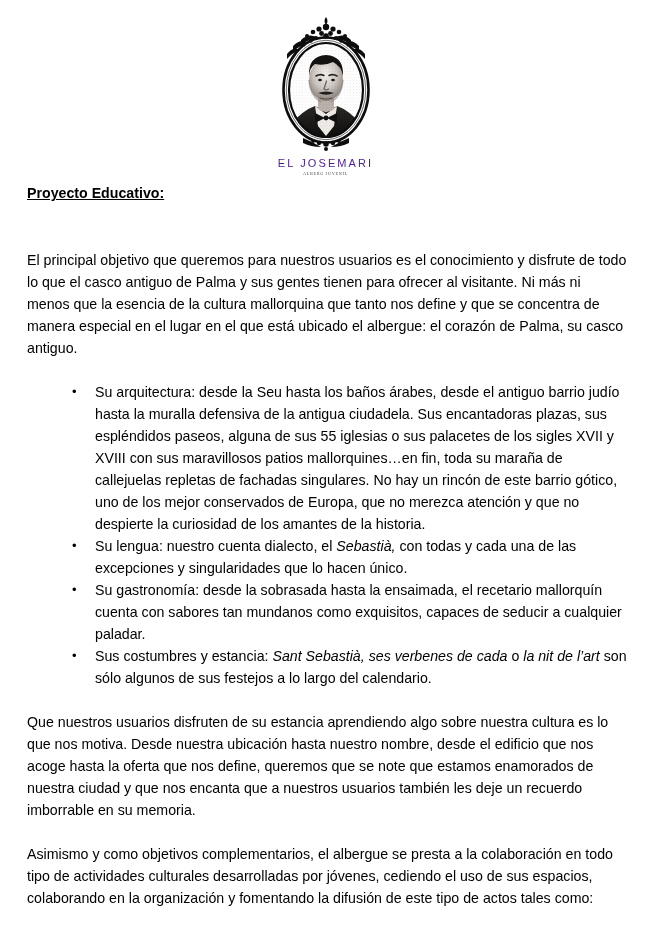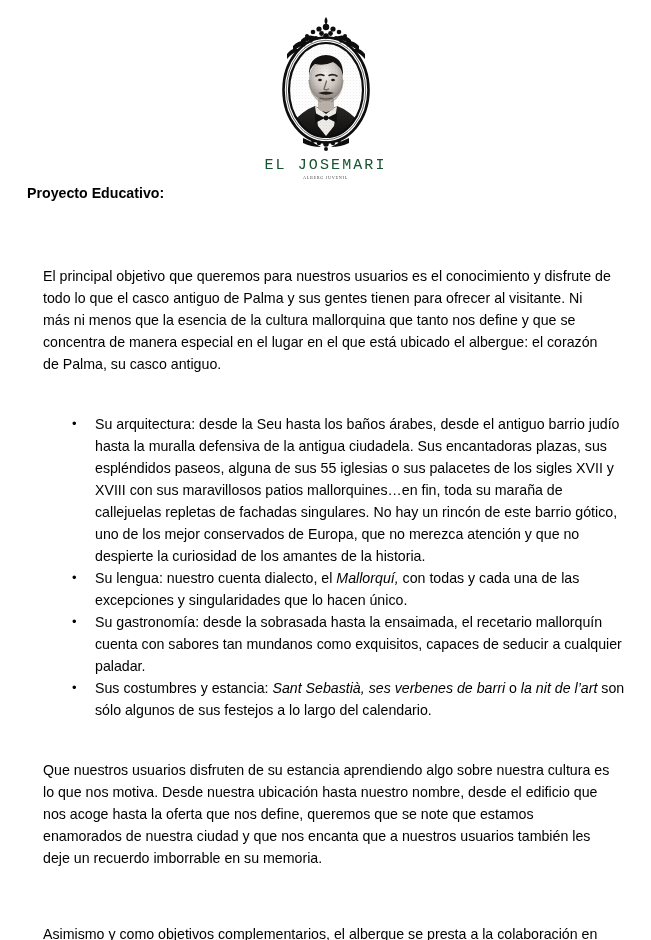--- a/index.html
+++ b/index.html
@@ -35,24 +35,24 @@
   }
   .logo-emblem {
     display: block;
     margin: 0 auto;
     width: 126px;
     height: 142px;
   }
   .logo-wordmark {
     display: block;
     margin: 2px auto 0;
-    font-family: Liberation Mono, monospace;
-    font-size: 15px;
+    font-family: Liberation Sans, sans-serif;
+    font-size: 11px;
     letter-spacing: 2.1px;
-    color: #14532d;
+    color: #4c1d95;
     line-height: 1.05;
     white-space: nowrap;
   }
   .logo-subtitle {
     display: block;
     margin: 2px auto 0;
     font-family: "Liberation Serif", serif;
     font-size: 4.2px;
     letter-spacing: 0.7px;
     color: #4a4a4a;
@@ -68,27 +68,28 @@
     width: 600px;
     font-size: 14.2px;
     line-height: 22px;
   }
 
   .heading {
     font-weight: bold;
     margin: 0;
   }
   .heading-underline {
+    text-decoration: underline;
   }
 
   .spacer-22 { height: 22px; }
   .spacer-23 { height: 23px; }
 
   p.para {
-    margin: 16px;
+    margin: 0;
     text-align: left;
   }
 
   ul.bullets {
     list-style: none;
     margin: 0;
     padding: 0;
   }
   ul.bullets li {
     position: relative;
@@ -223,23 +224,23 @@
 
 
     <div class="spacer-23"></div>
 
     <p class="para">El principal objetivo que queremos para nuestros usuarios es el conocimiento y disfrute de todo lo que el casco antiguo de Palma y sus gentes tienen para ofrecer al visitante. Ni más ni menos que la esencia de la cultura mallorquina que tanto nos define y que se concentra de manera especial en el lugar en el que está ubicado el albergue: el corazón de Palma, su casco antiguo.</p>
 
     <div class="spacer-22"></div>
 
     <ul class="bullets" id="bullet-list">
         <li><span class="bullet-marker">•</span><span><span>Su arquitectura: desde la Seu hasta los baños árabes, desde el antiguo barrio judío hasta la muralla defensiva de la antigua ciudadela. Sus encantadoras plazas, sus espléndidos paseos, alguna de sus 55 iglesias o sus palacetes de los sigles XVII y XVIII con sus maravillosos patios mallorquines…en fin, toda su maraña de callejuelas repletas de fachadas singulares. No hay un rincón de este barrio gótico, uno de los mejor conservados de Europa, que no merezca atención y que no despierte la curiosidad de los amantes de la historia.</span></span></li>
-        <li><span class="bullet-marker">•</span><span><span>Su lengua: nuestro cuenta dialecto, el </span><span class="ital">Mallorquí,</span><span> con todas y cada una de las excepciones y singularidades que lo hacen único.</span></span></li>
+        <li><span class="bullet-marker">•</span><span><span>Su lengua: nuestro cuenta dialecto, el </span><span class="ital">Sebastià,</span><span> con todas y cada una de las excepciones y singularidades que lo hacen único.</span></span></li>
         <li><span class="bullet-marker">•</span><span><span>Su gastronomía: desde la sobrasada hasta la ensaimada, el recetario mallorquín cuenta con sabores tan mundanos como exquisitos, capaces de seducir a cualquier paladar.</span></span></li>
-        <li><span class="bullet-marker">•</span><span><span>Sus costumbres y estancia: </span><span class="ital">Sant Sebastià, ses verbenes de barri</span><span> o </span><span class="ital">la nit de l’art</span><span>  son sólo algunos de sus festejos a lo largo del calendario.</span></span></li>
+        <li><span class="bullet-marker">•</span><span><span>Sus costumbres y estancia: </span><span class="ital">Sant Sebastià, ses verbenes de cada</span><span> o </span><span class="ital">la nit de l’art</span><span>  son sólo algunos de sus festejos a lo largo del calendario.</span></span></li>
       </ul>
 
     <div class="spacer-22"></div>
 
     <p class="para">Que nuestros usuarios disfruten de su estancia aprendiendo algo sobre nuestra cultura es lo que nos motiva. Desde nuestra ubicación hasta nuestro nombre, desde el edificio que nos acoge hasta la oferta que nos define, queremos que se note que estamos enamorados de nuestra ciudad y que nos encanta que a nuestros usuarios también les deje un recuerdo imborrable en su memoria.</p>
 
     <div class="spacer-22"></div>
 
     <p class="para">Asimismo y como objetivos complementarios, el albergue se presta a la colaboración en todo tipo de actividades culturales desarrolladas por jóvenes, cediendo el uso de sus espacios, colaborando en la organización y fomentando la difusión de este tipo de actos tales como:</p>
 

